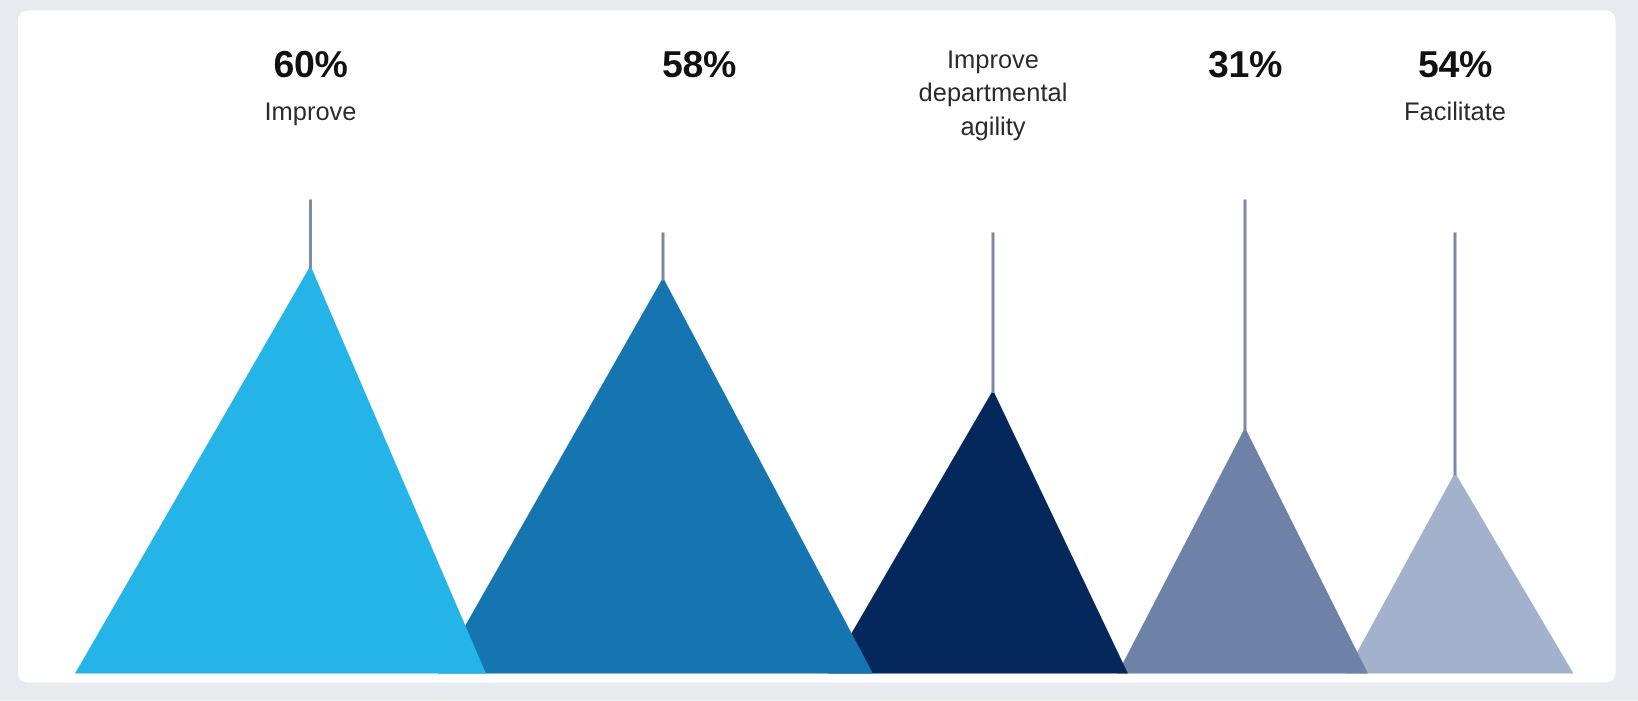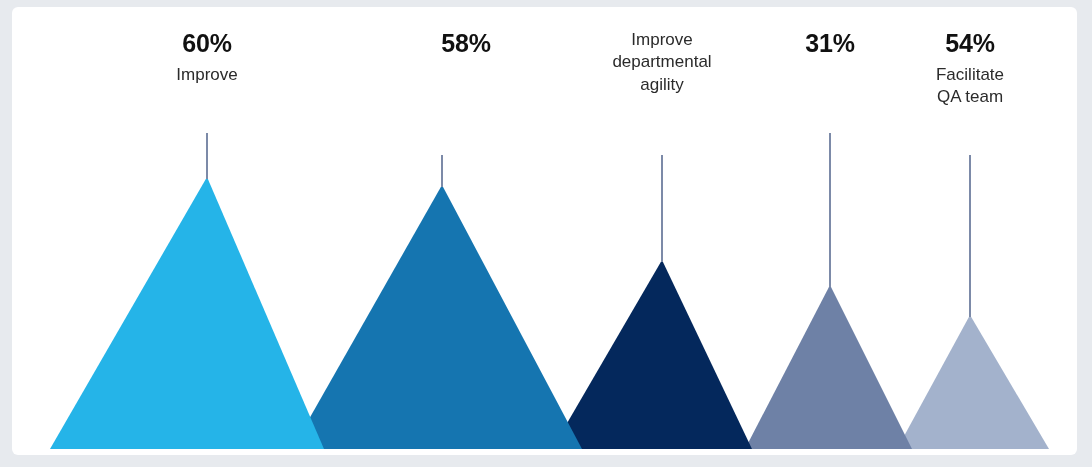--- a/index.html
+++ b/index.html
@@ -99,18 +99,17 @@
             <span class="label-line">agility</span>
           </div>
         </div>
         <div class="label-group" style="left: 818px; top: 22px;">
           <div class="value-text">31%</div>
         </div>
         <div class="label-group" style="left: 958px; top: 22px;">
           <div class="value-text">54%</div>
           <div class="label-text">
             <span class="label-line">Facilitate</span>
-            <span class="label-line">QA team</span>
           </div>
         </div>
       </div>
   </div>
 </div>
 
 </body></html>

